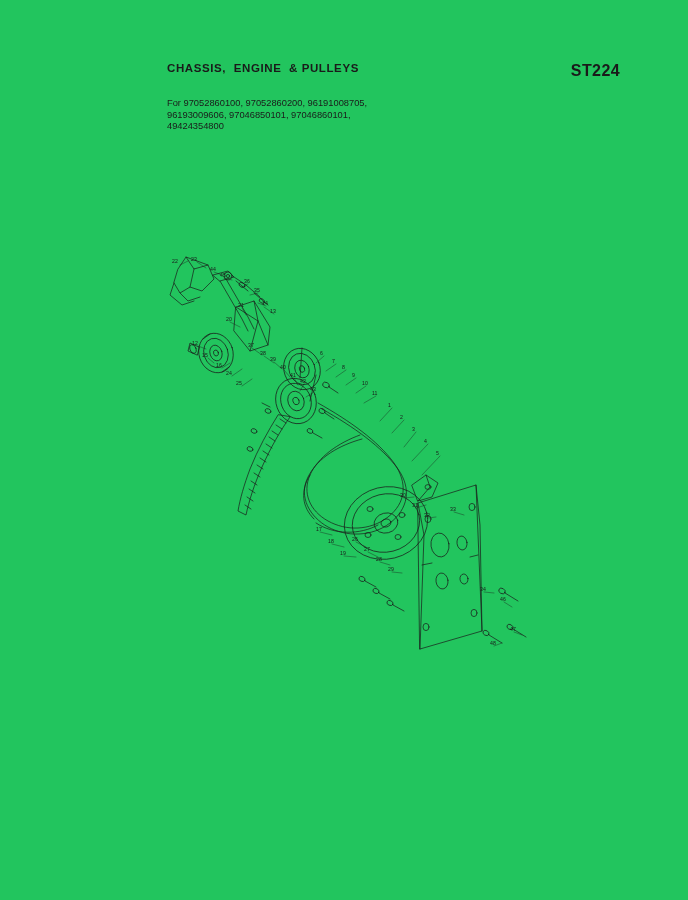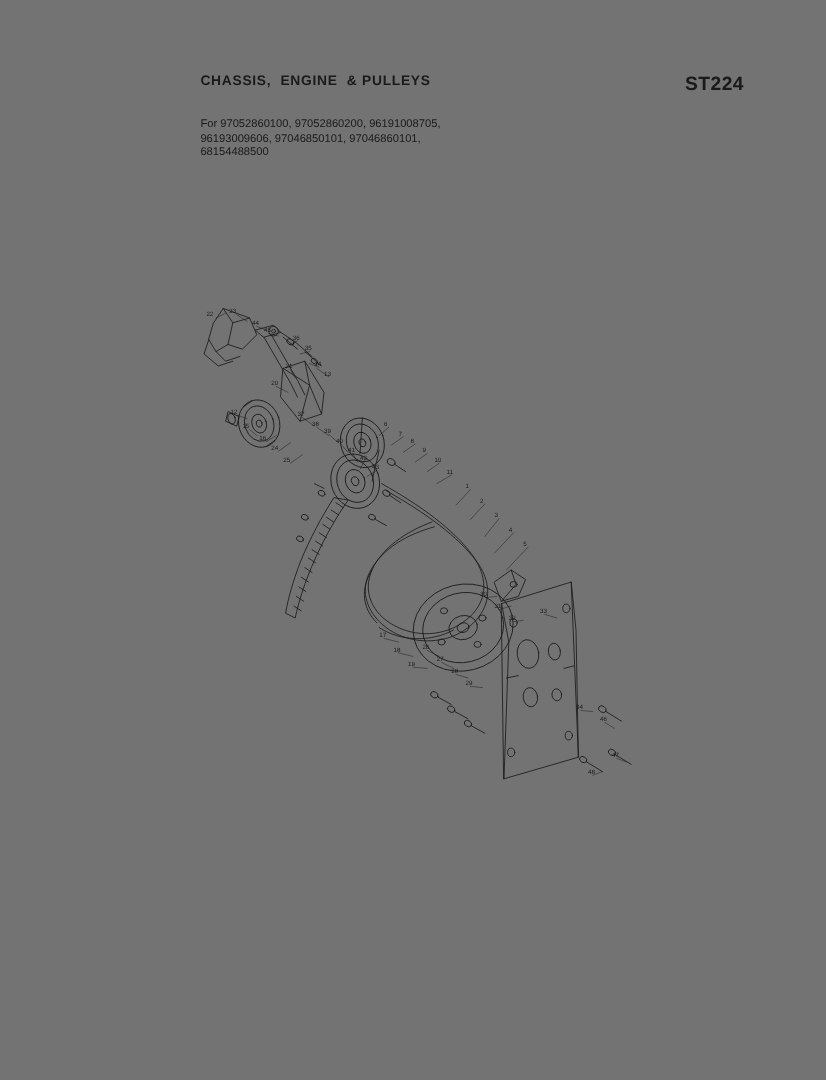--- a/index.html
+++ b/index.html
@@ -13,21 +13,21 @@
     font-family: "Liberation Sans", sans-serif;
     color: #000000;
     position: relative;
     overflow: hidden;
   }
   .page {
     position: absolute;
     left: 0; top: 0;
     width: 688px;
     height: 900px;
-    background: #737373;
+    background: #22c55e;
   }
   .header-row {
     position: absolute;
     left: 0;
     top: 62px;
     width: 688px;
     height: 22px;
   }
   .doc-title {
     position: absolute;
@@ -79,21 +79,21 @@
 
 <div class="page">
 
   <div class="header-row">
     <div class="doc-title">CHASSIS,  ENGINE  &amp; PULLEYS</div>
     <div class="doc-code">ST224</div>
   </div>
 
   <div class="models-block">For 97052860100, 97052860200, 96191008705,
 96193009606, 97046850101, 97046860101,
-68154488500</div>
+49424354800</div>
 
   <div class="figure-area">
     <svg class="figure-svg" width="420" height="440" viewBox="0 0 420 440" xmlns="http://www.w3.org/2000/svg">
       <g fill="none" stroke="#1a1a1a" stroke-width="0.7" stroke-linejoin="round" stroke-linecap="round">
 
         <path d="M28,34 L36,22 L58,30 L64,44 L52,56 L40,52 L30,58 L24,48 Z"></path>
         <path d="M36,22 L44,34 L58,30"></path>
         <path d="M44,34 L40,52"></path>
         <path d="M30,58 L38,66 L50,62"></path>
         <path d="M24,48 L20,60 L32,70 L44,66"></path>

